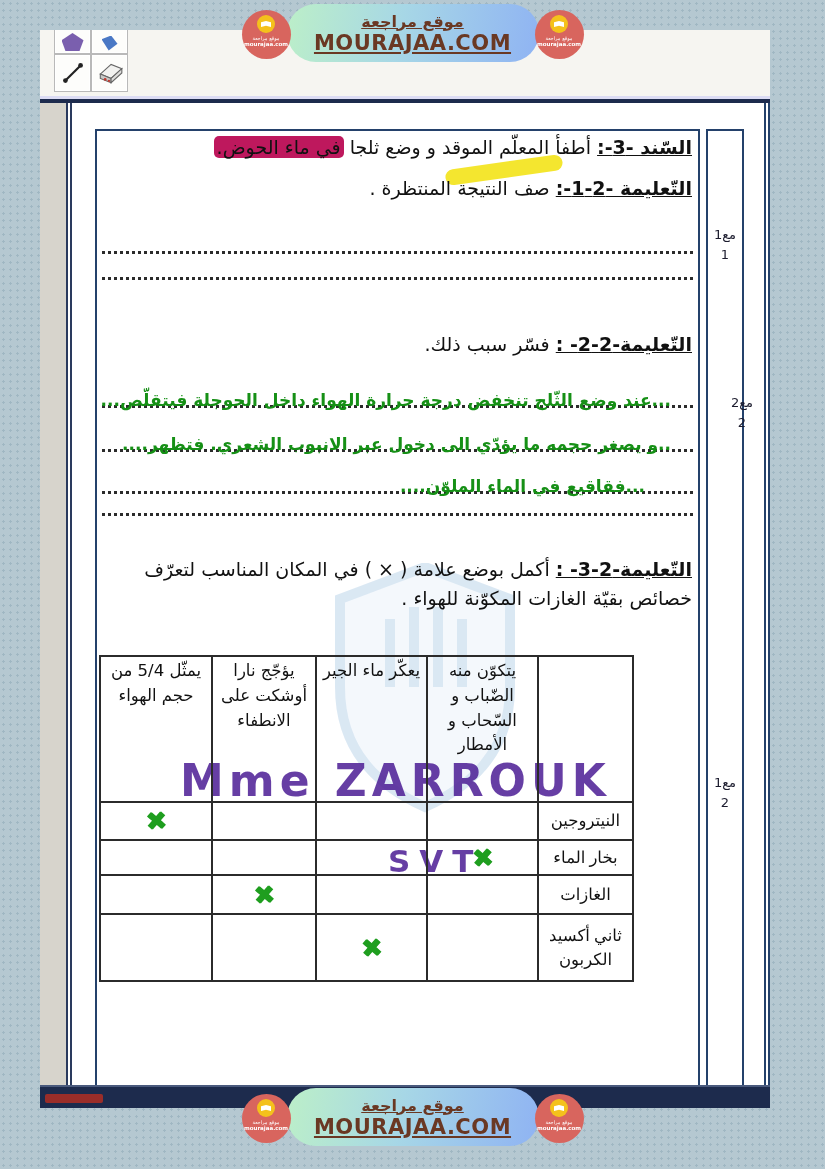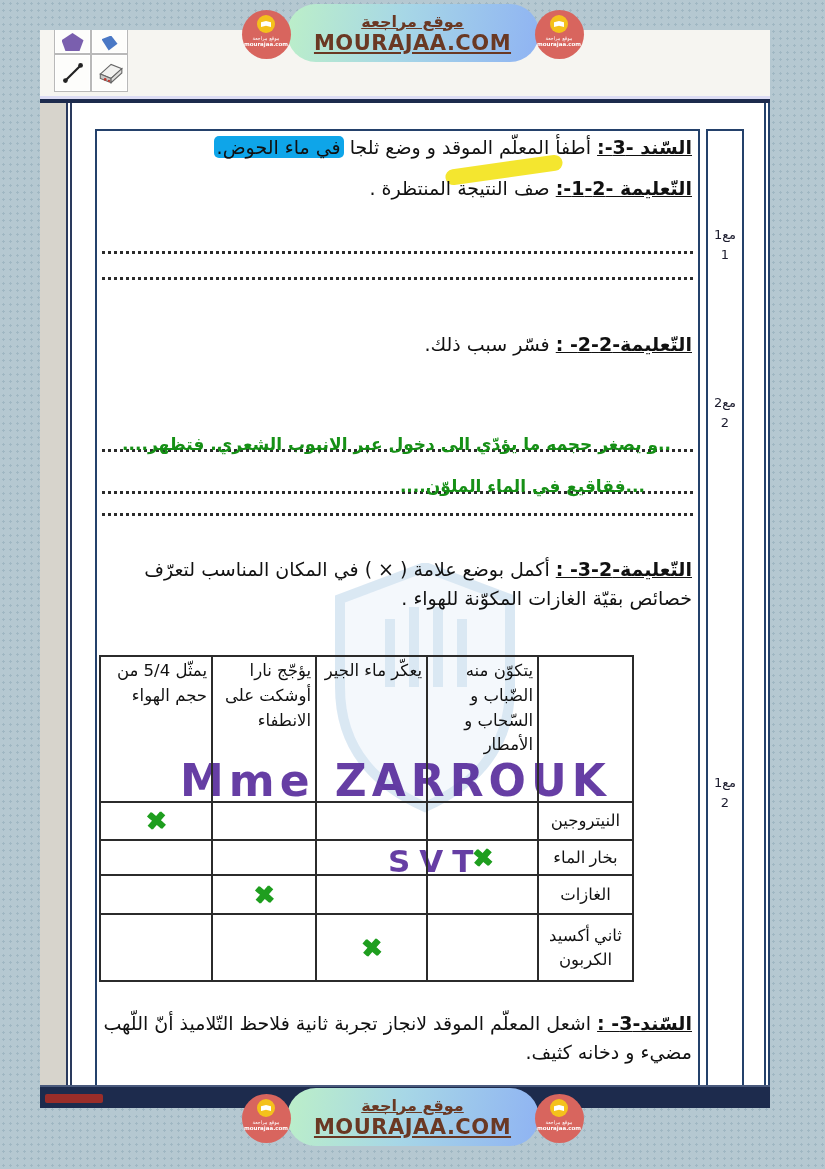--- a/index.html
+++ b/index.html
@@ -26,31 +26,31 @@
         border-left:6px double #2a3a5e;border-right:6px double #24416b;box-sizing:border-box;}
   
   .wm-shield{position:absolute;left:258px;top:460px;opacity:.6;}
   .wm-name{position:absolute;left:108px;top:652px;font-size:44px;font-weight:bold;color:#4c1d95;letter-spacing:5px;opacity:.85;white-space:nowrap;}
   .wm-svt{position:absolute;left:316px;top:740px;font-size:31px;font-weight:bold;color:#4c1d95;letter-spacing:9px;opacity:.85;}
   .content{position:absolute;left:23px;top:26px;width:601px;height:990px;border:2px solid #24416b;direction:rtl;}
   .markscol{position:absolute;left:634px;top:26px;width:34px;height:990px;border:2px solid #24416b;}
   .mlabel{position:absolute;left:0;width:100%;text-align:center;font-size:13px;color:#1c1c2e;line-height:1.5;}
   .line{position:absolute;right:6px;font-size:19px;color:#111;white-space:nowrap;}
   .lbl{font-weight:bold;text-decoration:underline;}
-  .hl{background:#0ea5e9;border-radius:5px;padding:0 3px;}
+  .hl{background:#be185d;border-radius:5px;padding:0 3px;}
   .hlswipe{position:absolute;top:31px;left:348px;width:118px;height:16px;background:#f3e524;border-radius:9px;transform:rotate(-8deg);opacity:.95;}
   .dotrow{position:absolute;height:0;border-bottom:3px dotted #2b2b2b;left:5px;right:5px;}
   .ansrow{position:absolute;left:5px;right:5px;height:30px;}
   .ansrow .dl{position:absolute;left:0;right:0;bottom:3px;border-bottom:3px dotted #2b2b2b;}
   .green{position:absolute;bottom:1px;font-size:17px;font-weight:bold;color:#169016;white-space:nowrap;letter-spacing:.3px;}
   .para{position:absolute;right:6px;left:6px;font-size:19px;color:#111;line-height:1.55;text-align:right;}
   
   .qtable{position:absolute;top:524px;right:64px;border-collapse:collapse;direction:rtl;table-layout:fixed;background:transparent;}
   .qtable td,.qtable th{border:2px solid #2b2b2b;font-size:16.5px;font-weight:normal;color:#111;padding:2px 4px;background:transparent;}
-  .qtable th{vertical-align:top;text-align:right;line-height:1.5;}
+  .qtable th{vertical-align:top;text-align:center;line-height:1.5;}
   .qtable td{vertical-align:middle;text-align:center;}
   .qtable td.rowlbl{line-height:1.4;font-family:Liberation Serif, serif;}
   .xmark{display:block;font-size:26px;line-height:1;font-weight:bold;color:#1f9e1f;transform:rotate(-4deg);text-shadow:1px 0 0 #1f9e1f;}
   
   .banner{position:absolute;left:0;width:825px;display:flex;align-items:flex-start;justify-content:center;z-index:10;}
   .banner.top{top:4px;}
   .banner.bottom{top:1088px;}
   .pill{width:252px;height:58px;border-radius:29px;margin:0 -4px;
         background:linear-gradient(100deg,#bcefc8 0%,#a7d7e6 45%,#8fb3f3 100%);
         display:flex;flex-direction:column;align-items:center;justify-content:center;}
@@ -124,20 +124,24 @@
     <div class="ansrow" style="top:96px;">
       <div class="dl"></div>
     </div>
     <div class="dotrow" style="top:146px;"></div>
 
     <div class="line" style="top:202px;">
       <span class="lbl">التّعليمة-2-2- :</span>
       <span>فسّر سبب ذلك.</span>
     </div>
 
+    <div class="ansrow" style="top:250px;">
+      <div class="dl"></div>
+      <span class="green" style="right:22px;">...عند وضع الثّلج تنخفض درجة حرارة الهواء داخل الحوجلة فيتقلّص...</span>
+    </div>
     <div class="ansrow" style="top:294px;">
       <div class="dl"></div>
       <span class="green" style="right:22px;text-align:center;">..و يصغر حجمه ما يؤدّي الى دخول عبر الانبوب الشعري. فتظهر....</span>
     </div>
     <div class="ansrow" style="top:336px;">
       <div class="dl"></div>
       <span class="green" style="right:48px;">...فقاقيع في الماء الملوّن....</span>
     </div>
     <div class="dotrow" style="top:382px;"></div>
 
@@ -218,32 +222,28 @@
         <td>
               <span class="xmark"></span>
             </td>
         <td>
               <span class="xmark"></span>
             </td>
       </tr>
     </tbody>
       </table>
 
-    <div class="para" style="top:878px;">
-      <span class="lbl">السّند-3- :</span>
-      <span>اشعل المعلّم الموقد لانجاز تجربة ثانية فلاحظ  التّلاميذ أنّ اللّهب مضيء و دخانه كثيف.</span>
-    </div>
   </div>
 
   <div class="markscol">
     <div class="mlabel" style="top:94px;">
       <div>مع1</div>
       <div>1</div>
     </div>
-    <div class="mlabel" style="top:262px;">
+    <div class="mlabel" style="top:262px;padding-left:17px;">
       <div>مع2</div>
       <div>2</div>
     </div>
     <div class="mlabel" style="top:642px;">
       <div>مع1</div>
       <div>2</div>
     </div>
   </div>
 </div>
 

